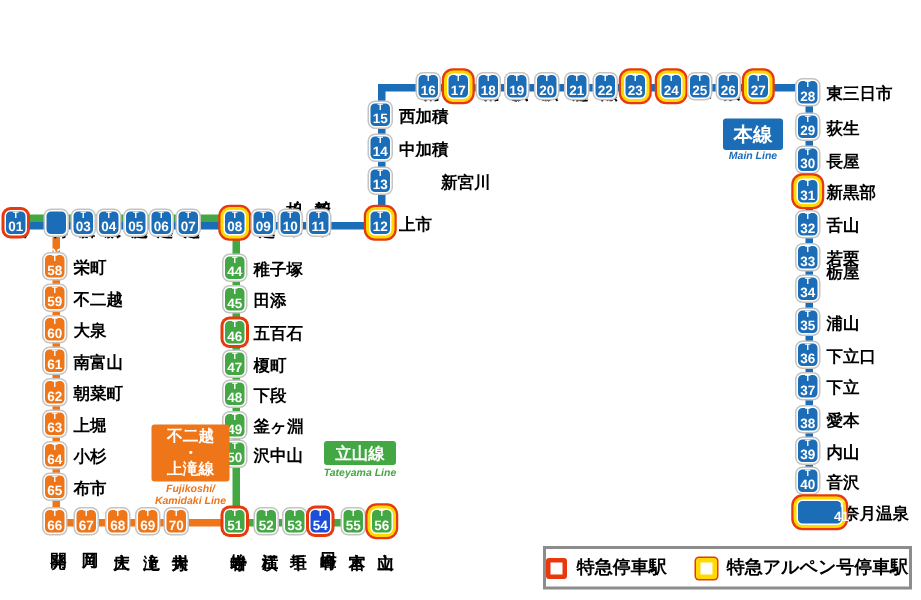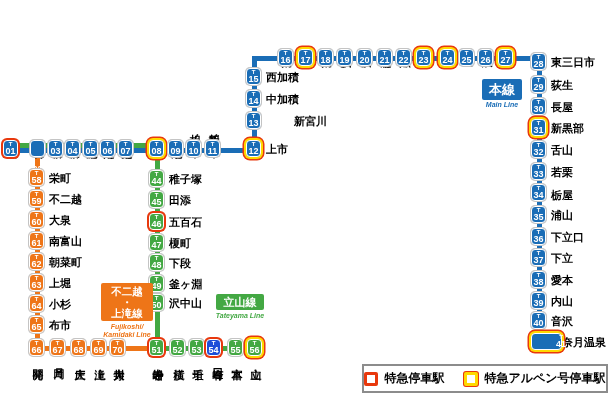--- a/index.html
+++ b/index.html
@@ -212,21 +212,21 @@
       <div class="nm" style="left: 551px; top: 143px;">舌山</div>
       <div class="box" style="left: 531px; top: 163px; background: rgb(26, 109, 182);">
         <span class="t">T</span>
         <span class="n">33</span>
       </div>
       <div class="nm" style="left: 551px; top: 165px;">若栗</div>
       <div class="box" style="left: 531px; top: 184px; background: rgb(26, 109, 182);">
         <span class="t">T</span>
         <span class="n">34</span>
       </div>
-      <div class="nm" style="left: 551px; top: 188px;">栃屋</div>
+      <div class="nm" style="left: 551px; top: 174px;">栃屋</div>
       <div class="box" style="left: 531px; top: 206px; background: rgb(26, 109, 182);">
         <span class="t">T</span>
         <span class="n">35</span>
       </div>
       <div class="nm" style="left: 551px; top: 208px;">浦山</div>
       <div class="box" style="left: 531px; top: 228px; background: rgb(26, 109, 182);">
         <span class="t">T</span>
         <span class="n">36</span>
       </div>
       <div class="nm" style="left: 551px; top: 230px;">下立口</div>

